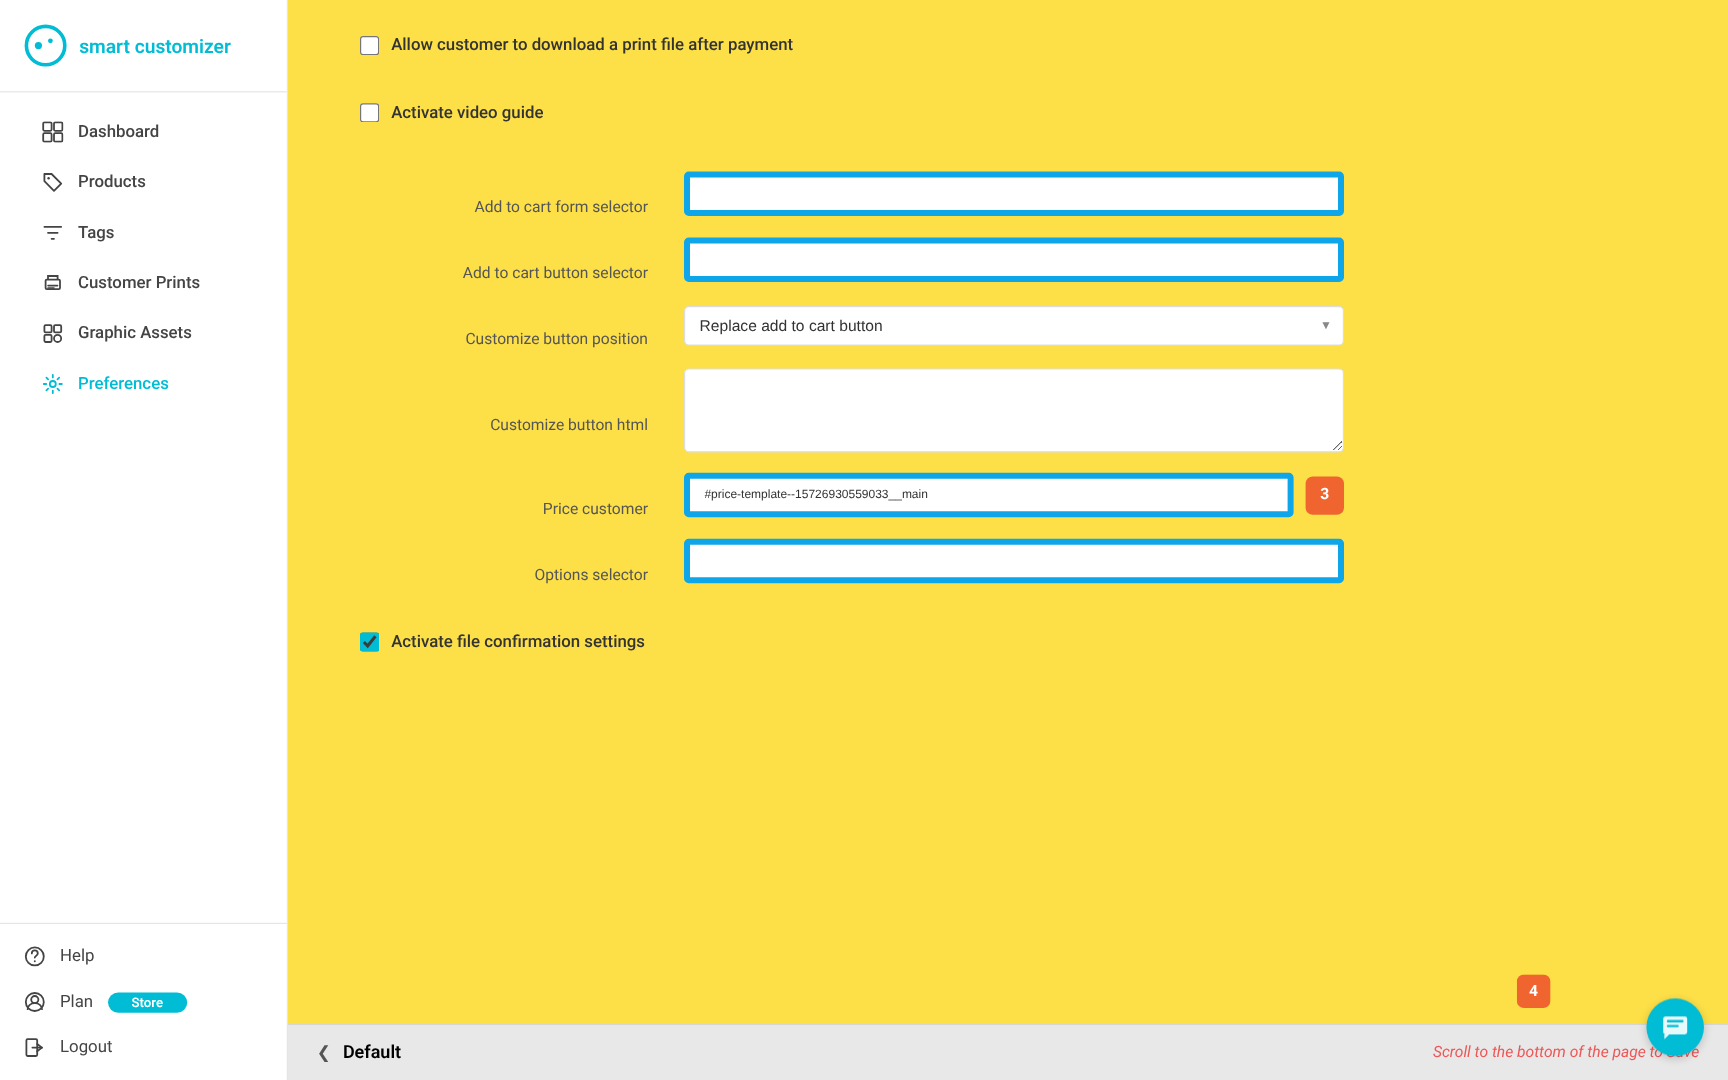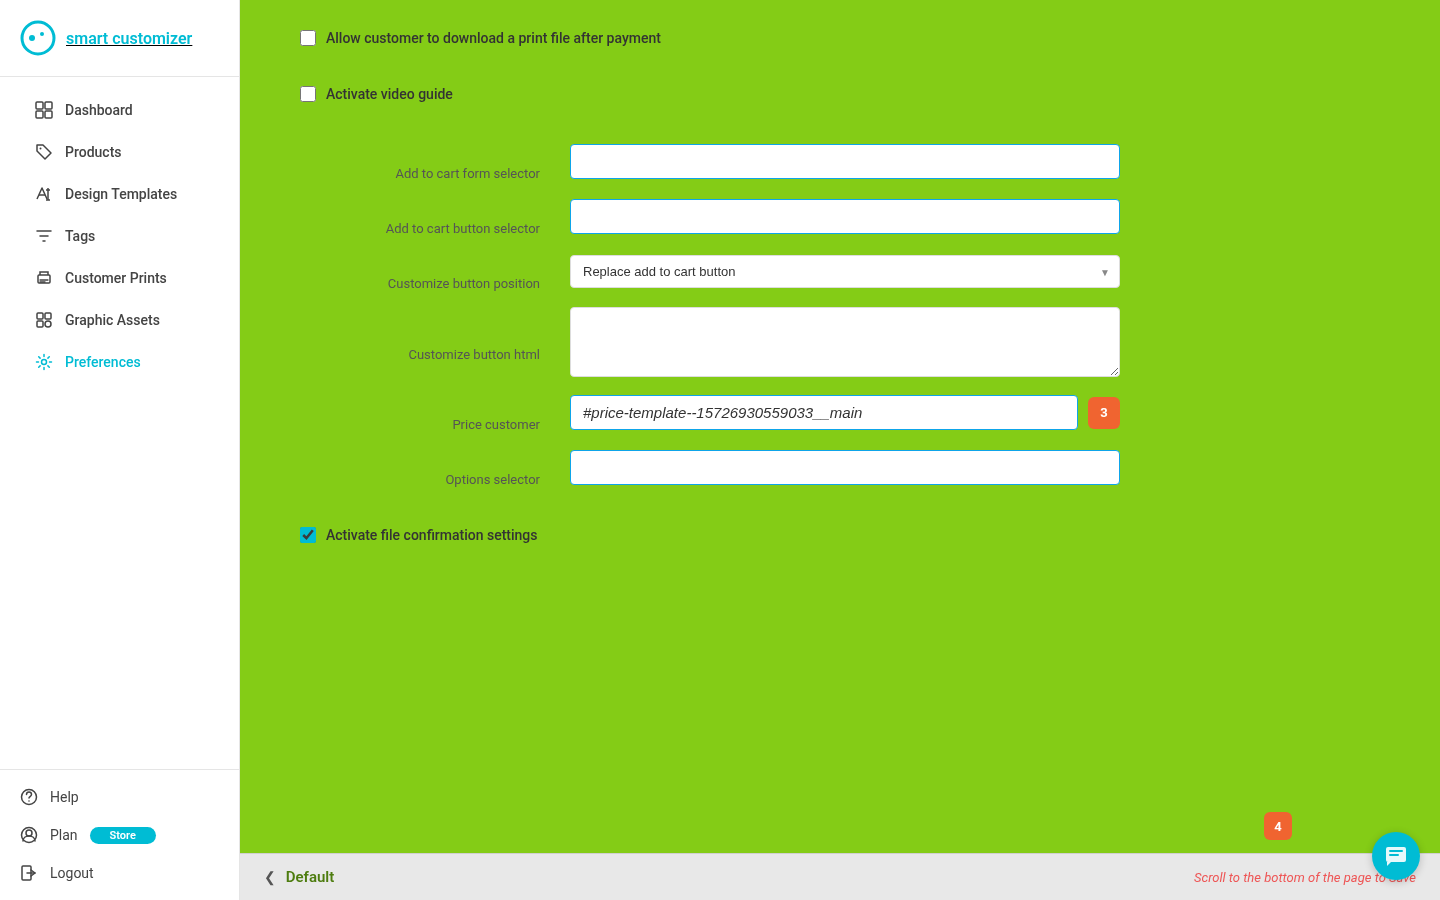--- a/index.html
+++ b/index.html
@@ -14,21 +14,20 @@
       display: flex;
       flex-direction: column;
       height: 900px;
     }
     .sidebar-logo {
       display: flex;
       align-items: center;
       padding: 20px 20px 20px 20px;
       border-bottom: 1px solid #e5e5e5;
       gap: 10px;
-      text-decoration: underline;
     }
     .logo-icon {
       width: 36px;
       height: 36px;
     }
     .sidebar-logo-text {
       color: #00bcd4;
       font-size: 16px;
       font-weight: 600;
     }
@@ -78,21 +77,21 @@
     }
 
     
     #main {
       flex: 1;
       overflow-y: auto;
       background: #f5f5f5;
       padding: 0;
     }
     .content-area {
-      background: #84cc16;
+      background: #fde047;
       min-height: 900px;
       padding: 30px 60px 30px 60px;
     }
 
     
     .checkbox-row {
       display: flex;
       align-items: center;
       gap: 10px;
       margin-bottom: 20px;
@@ -133,29 +132,28 @@
       padding-left: 10px;
     }
     .form-label {
       text-align: right;
       font-size: 13px;
       color: #555;
       padding-right: 10px;
       margin-top: 24px;
     }
     .form-input {
-      border: 1px solid #0ea5e9;
+      border: 5px solid #0ea5e9;
       border-radius: 4px;
       padding: 8px 12px;
-      font-size: 15px;
+      font-size: 10px;
       color: #333;
       background: #fff;
       width: 100%;
       outline: none;
-      font-style: italic;
     }
     .form-textarea {
       border: 1px solid #ddd;
       border-radius: 4px;
       padding: 8px 12px;
       font-size: 13px;
       color: #333;
       background: #fff;
       width: 100%;
       height: 70px;
@@ -224,21 +222,21 @@
       z-index: 10;
     }
     .bottom-bar-chevron {
       color: #555;
       font-size: 14px;
       cursor: pointer;
     }
     .bottom-bar-label {
       font-size: 15px;
       font-weight: 600;
-      color: #4d7c0f;
+      color: #000000;
       flex: 1;
     }
     .bottom-bar-hint {
       color: #e55;
       font-size: 13px;
       font-style: italic;
     }
     .badge-4 {
       background: #f06430;
       color: white;
@@ -303,32 +301,20 @@
     <div class="sidebar-item">
       <span class="sidebar-icon">
         <svg width="18" height="18" viewBox="0 0 18 18" fill="none">
           <path d="M2 2h6l8 8-6 6-8-8V2z" stroke="currentColor" stroke-width="1.5" stroke-linejoin="round"></path>
           <circle cx="5.5" cy="5.5" r="1" fill="currentColor"></circle>
         </svg>
       </span>
       <span>Products</span>
     </div>
 
-    <div class="sidebar-item">
-      <span class="sidebar-icon">
-        <svg width="18" height="18" viewBox="0 0 18 18" fill="none">
-          <path d="M2 14L7 3l5 11" stroke="currentColor" stroke-width="1.5" stroke-linejoin="round"></path>
-          <path d="M4 10h6" stroke="currentColor" stroke-width="1.5"></path>
-          <path d="M13 3v12" stroke="currentColor" stroke-width="1.5"></path>
-          <path d="M11 5h4" stroke="currentColor" stroke-width="1.5"></path>
-          <path d="M11 15h4" stroke="currentColor" stroke-width="1.5"></path>
-        </svg>
-      </span>
-      <span>Design Templates</span>
-    </div>
 
     <div class="sidebar-item">
       <span class="sidebar-icon">
         <svg width="18" height="18" viewBox="0 0 18 18" fill="none">
           <path d="M2 4h14M5 9h8M8 14h2" stroke="currentColor" stroke-width="1.5" stroke-linecap="round"></path>
         </svg>
       </span>
       <span>Tags</span>
     </div>
 

